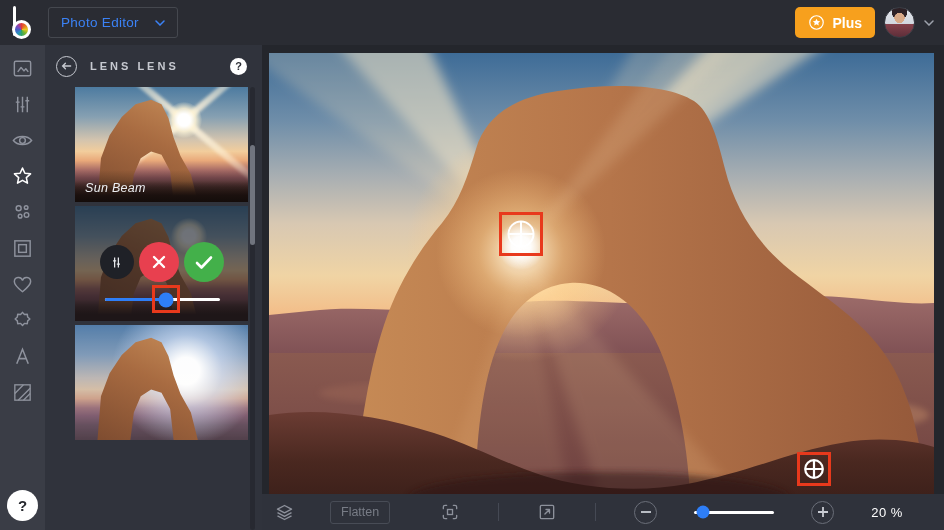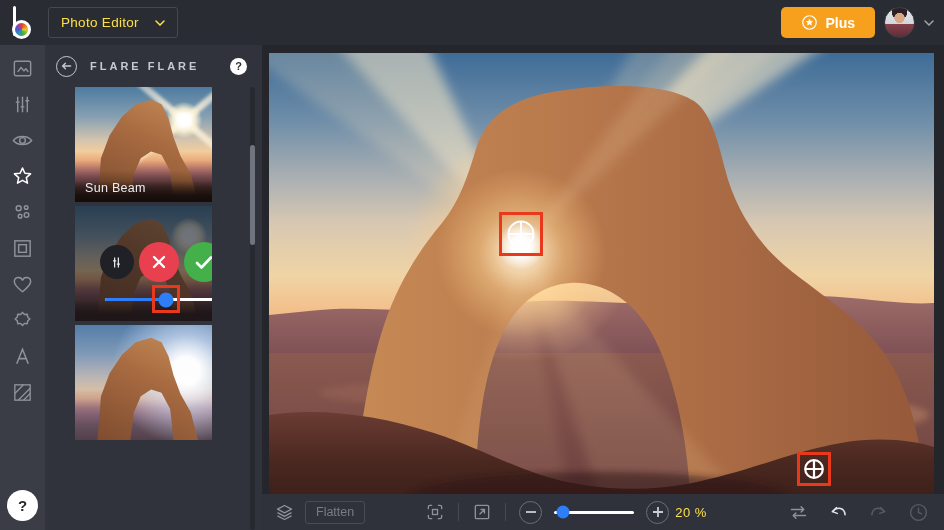--- a/index.html
+++ b/index.html
@@ -8,26 +8,26 @@
   .app *{box-sizing:border-box;}
 
   
   .topbar{position:absolute;top:0;left:0;width:944px;height:45px;background:#2a2c33;z-index:40;}
   .logo{position:absolute;left:10px;top:6px;width:32px;height:33px;}
   .logo-stem{position:absolute;left:3px;top:0;width:3px;height:30px;background:#fff;border-radius:2px;}
   .logo-bowl{position:absolute;left:2px;bottom:0;width:19px;height:19px;border-radius:50%;border:3px solid #fff;
      background:conic-gradient(#e03a3a,#e57b22,#e5c822,#7ab52e,#2da567,#2d8fc2,#4b5cc4,#8b46b8,#c campaignless,#e03a3a);
      background:conic-gradient(#e03a3a,#e57b22,#e5c822,#7ab52e,#2da567,#2d8fc2,#4b5cc4,#8b46b8,#e03a3a);}
   .tb-btn{height:31px;display:inline-flex;align-items:center;gap:16px;padding:0 12px;
-     border:1px solid #45484f;border-radius:3px;background:transparent;color:#fde047;
+     border:1px solid #45484f;border-radius:3px;background:transparent;color:#3b82f6;
      font-size:13.5px;font-family:inherit;cursor:pointer;letter-spacing:.3px;}
   .app-menu{position:absolute;left:48px;top:7px;}
   .center-group{position:absolute;left:52.5%;top:7px;transform:translateX(-50%);display:flex;gap:26px;}
   .right-group{position:absolute;right:10px;top:7px;display:flex;align-items:center;gap:9px;}
-  .plus-btn{height:31px;display:inline-flex;align-items:center;gap:7px;padding:0 20px;border:none;border-radius:5px;
+  .plus-btn{height:31px;display:inline-flex;align-items:center;gap:7px;padding:0 13px;border:none;border-radius:5px;
      background:#f7a01d;color:#fff;font-size:14px;font-weight:700;font-family:inherit;cursor:pointer;}
   .avatar{width:31px;height:31px;border-radius:50%;overflow:hidden;cursor:pointer;border:1px solid #3a3d45;
      background:
        radial-gradient(circle at 50% 34%, #d8a988 0 21%, rgba(0,0,0,0) 22%),
        radial-gradient(circle at 50% 16%, #2e2126 0 26%, rgba(0,0,0,0) 27%),
        linear-gradient(180deg,#e3e6eb 0%,#d2d7df 54%,#86414b 55%,#5d2e39 100%);}
   .chev{flex:0 0 auto;}
 
   
   .sidebar{position:absolute;left:0;top:45px;width:45px;height:485px;background:#3a3d46;
@@ -38,21 +38,21 @@
      color:#26282e;font-size:15px;font-weight:700;display:flex;align-items:center;justify-content:center;cursor:pointer;z-index:30;}
 
   
   .panel{position:absolute;left:45px;top:45px;width:217px;height:485px;background:#30333c;z-index:10;}
   .panel-header{height:42px;display:flex;align-items:center;}
   .back-btn{width:21px;height:21px;border:1.5px solid #c6c9d0;border-radius:50%;margin-left:11px;
      display:flex;align-items:center;justify-content:center;color:#c6c9d0;cursor:pointer;flex:0 0 auto;}
   .panel-title{margin-left:13px;font-size:11px;font-weight:700;letter-spacing:3px;color:#c6c9d0;}
   .panel-help{margin-left:auto;margin-right:15px;width:17px;height:17px;border-radius:50%;background:#fff;
      color:#2b2d34;font-size:11px;font-weight:700;display:flex;align-items:center;justify-content:center;cursor:pointer;}
-  .thumb-list{position:absolute;left:30px;top:42px;width:137px;height:443px;overflow:hidden;}
+  .thumb-list{position:absolute;left:30px;top:42px;width:173px;height:443px;overflow:hidden;font-style:italic;}
   .thumb{position:relative;width:173px;height:115px;margin-bottom:4px;overflow:hidden;background:#000;cursor:pointer;}
   .t-sky{position:absolute;inset:0;background:linear-gradient(180deg,#4d7ba0 0%,#86a0b2 26%,#d3c4ae 46%,#f2cd9c 56%,#e9a97a 64%,#a96d66 72%,#855257 79%,#64403f 87%,#4a2c26 100%);}
   .t-arch{position:absolute;inset:0;background:linear-gradient(205deg,#d29a62 5%,#a86b41 50%,#7e4c30 95%);
      clip-path:polygon(13% 100%,15% 62%,20% 42%,27% 26%,35% 15%,44% 11%,50% 15%,54% 27%,57% 44%,61% 60%,67% 76%,71% 100%,57% 100%,55% 73%,50% 59%,44% 56%,38% 62%,34% 76%,32% 100%);}
   .t-fg{position:absolute;left:0;right:0;bottom:0;height:18%;background:linear-gradient(180deg,rgba(58,33,28,0),#34201b 70%);}
   .fx{position:absolute;width:0;height:0;}
   .fxbar{position:absolute;width:240px;height:7px;left:-120px;top:-3.5px;filter:blur(1.5px);
      background:linear-gradient(90deg,rgba(255,240,214,0) 0%,rgba(255,244,220,.95) 50%,rgba(255,240,214,0) 100%);}
   .fxcore{position:absolute;width:36px;height:36px;left:-18px;top:-18px;border-radius:50%;
      background:radial-gradient(circle,#fff 0 24%,rgba(255,244,214,.85) 45%,rgba(255,230,180,0) 72%);}
@@ -81,33 +81,33 @@
   
   .canvas{position:absolute;left:262px;top:45px;width:682px;height:449px;background:#24262c;}
   .photo{position:absolute;left:7px;top:8px;width:665px;height:441px;overflow:hidden;background:#000;}
   .photo svg{display:block;}
   .target{position:absolute;display:flex;align-items:center;justify-content:center;}
   .annot-main{left:230px;top:159px;width:44px;height:44px;}
   .annot-br{left:528px;top:399px;width:34px;height:34px;}
 
   
   .bottombar{position:absolute;left:262px;bottom:0;width:682px;height:36px;background:#2f323b;
-     display:flex;align-items:center;color:#8d919b;z-index:20;}
+     display:flex;align-items:center;color:#8d919b;z-index:20;gap:25px;}
   .bb-icon{flex:0 0 auto;cursor:pointer;color:#8d919b;display:flex;align-items:center;}
   .bb-icon.bright{color:#e4e6ea;}
   .bb-icon.dim{color:#565a64;}
   .flatten-btn{margin-left:10px;height:23px;padding:0 10px;border:1px solid #484c56;border-radius:3px;
      background:transparent;color:#787c86;font-size:12.5px;font-family:inherit;cursor:pointer;}
   .bb-div{width:1px;height:18px;background:#454954;margin:0 13px;flex:0 0 auto;}
   .zoom-slider{position:relative;width:80px;height:3px;background:#fff;border-radius:2px;margin:0 12px;cursor:pointer;flex:0 0 auto;}
   .zoom-thumb{position:absolute;left:9px;top:50%;transform:translate(-50%,-50%);width:13px;height:13px;
      background:#2e7ef7;border-radius:50%;cursor:pointer;}
   .circle-btn{width:23px;height:23px;border:1.5px solid #6a6e78;border-radius:50%;background:transparent;color:#c9ccd3;
      display:flex;align-items:center;justify-content:center;cursor:pointer;padding:0;flex:0 0 auto;}
-  .zoom-label{font-size:13px;color:#fde047;margin-left:6px;letter-spacing:.5px;flex:0 0 auto;}
+  .zoom-label{font-size:13px;color:#ffffff;margin-left:12px;letter-spacing:.5px;flex:0 0 auto;}
   .sp1{flex:1;} .sp2{flex:1.35;}
   .hist-group{display:flex;align-items:center;gap:19px;margin-right:15px;}
 </style>
 </head>
 <body>
 
 <div class="app">
 
   <div class="topbar">
     <div class="logo">
@@ -178,21 +178,21 @@
     <span>?</span>
   </div>
 
   <div class="panel">
     <div class="panel-header">
       <div class="back-btn">
         <svg width="11" height="10" viewBox="0 0 12 10" fill="none" stroke="currentColor" stroke-width="1.5" stroke-linecap="round">
             <path d="M10.5 5 H2 M4.8 2 L1.8 5 L4.8 8"></path>
           </svg>
       </div>
-      <div class="panel-title">FLARE FLARE</div>
+      <div class="panel-title">LENS LENS</div>
       <div class="panel-help">
         <span>?</span>
       </div>
     </div>
 
     <div class="thumb-list">
 
       <div class="thumb">
         <div class="t-sky"></div>
         <div class="fx" style="left:63%;top:29%">

